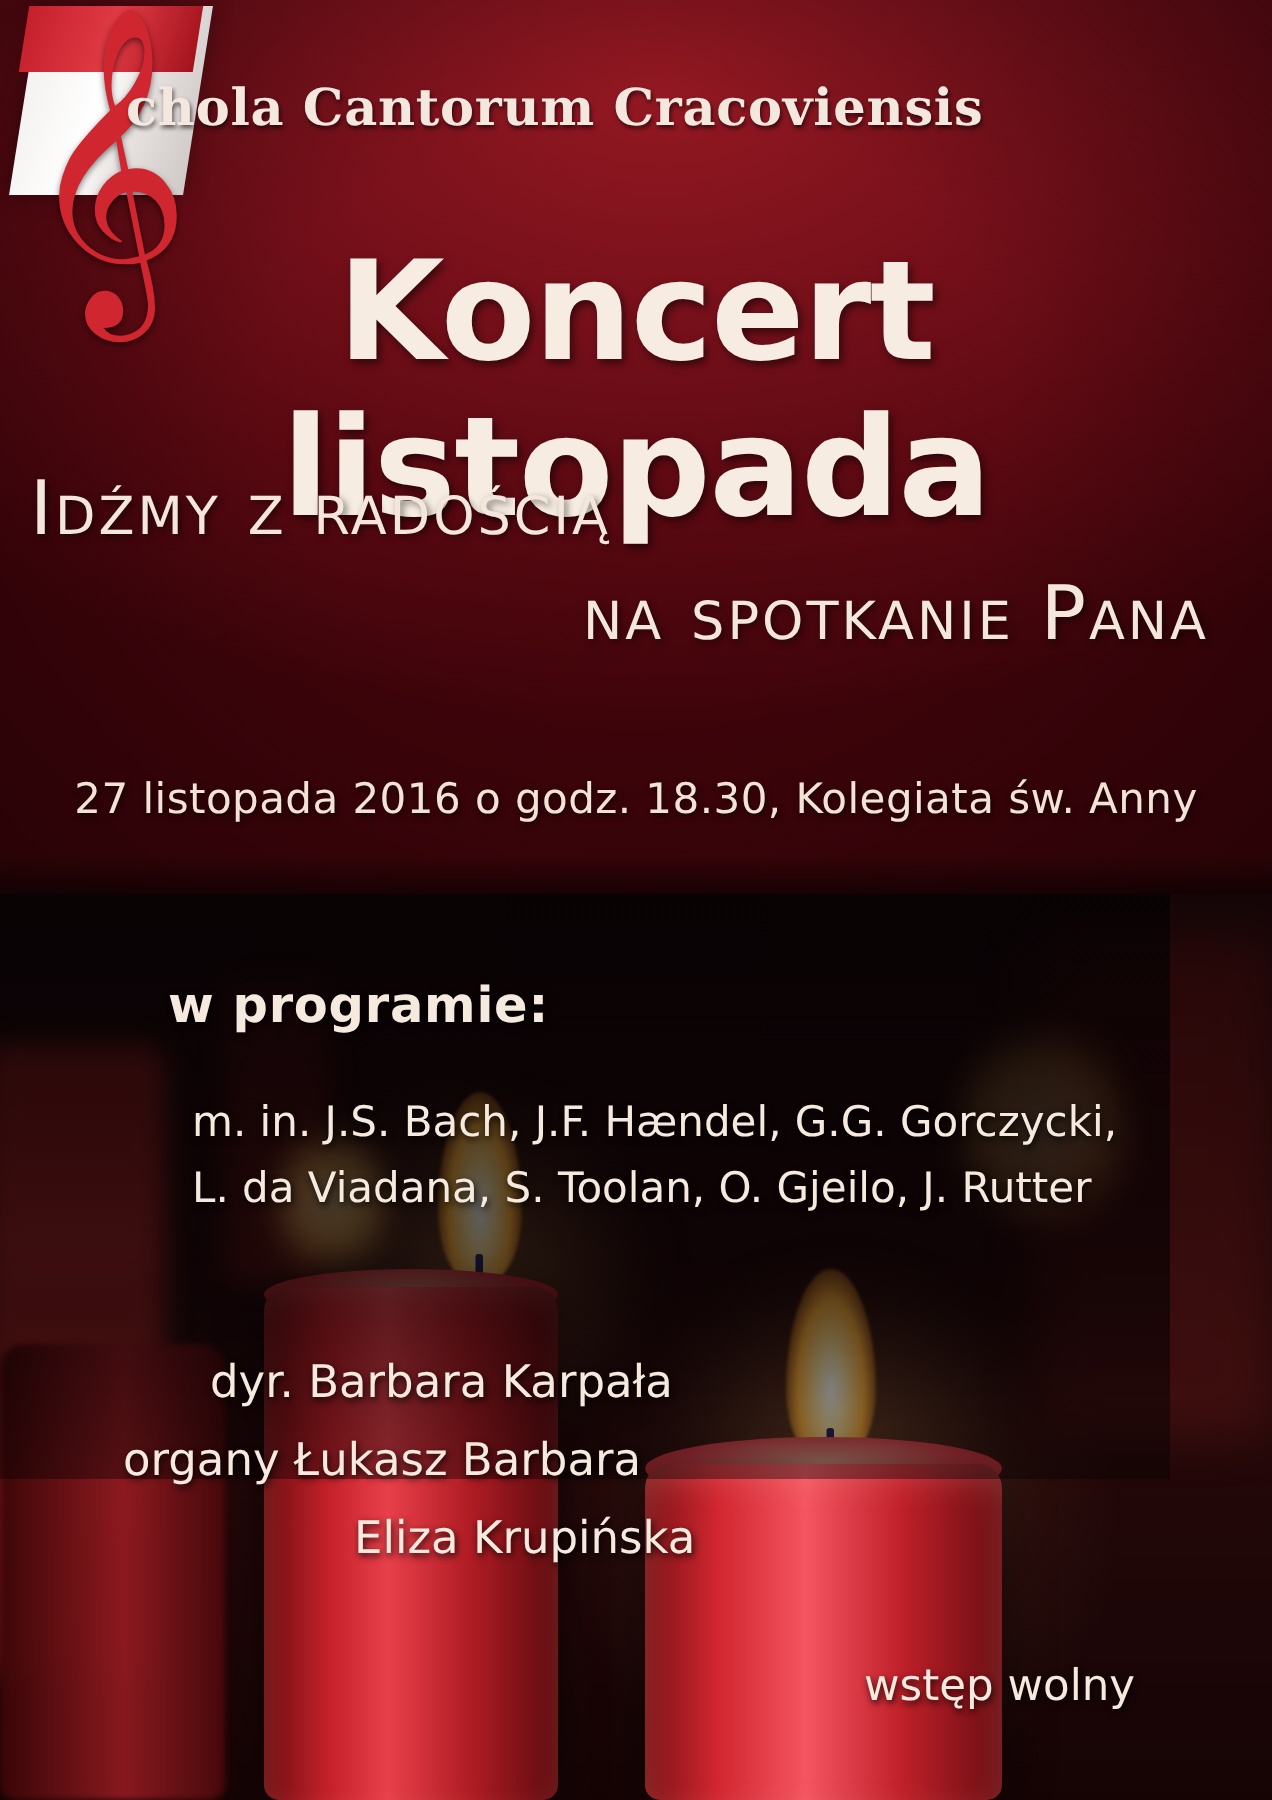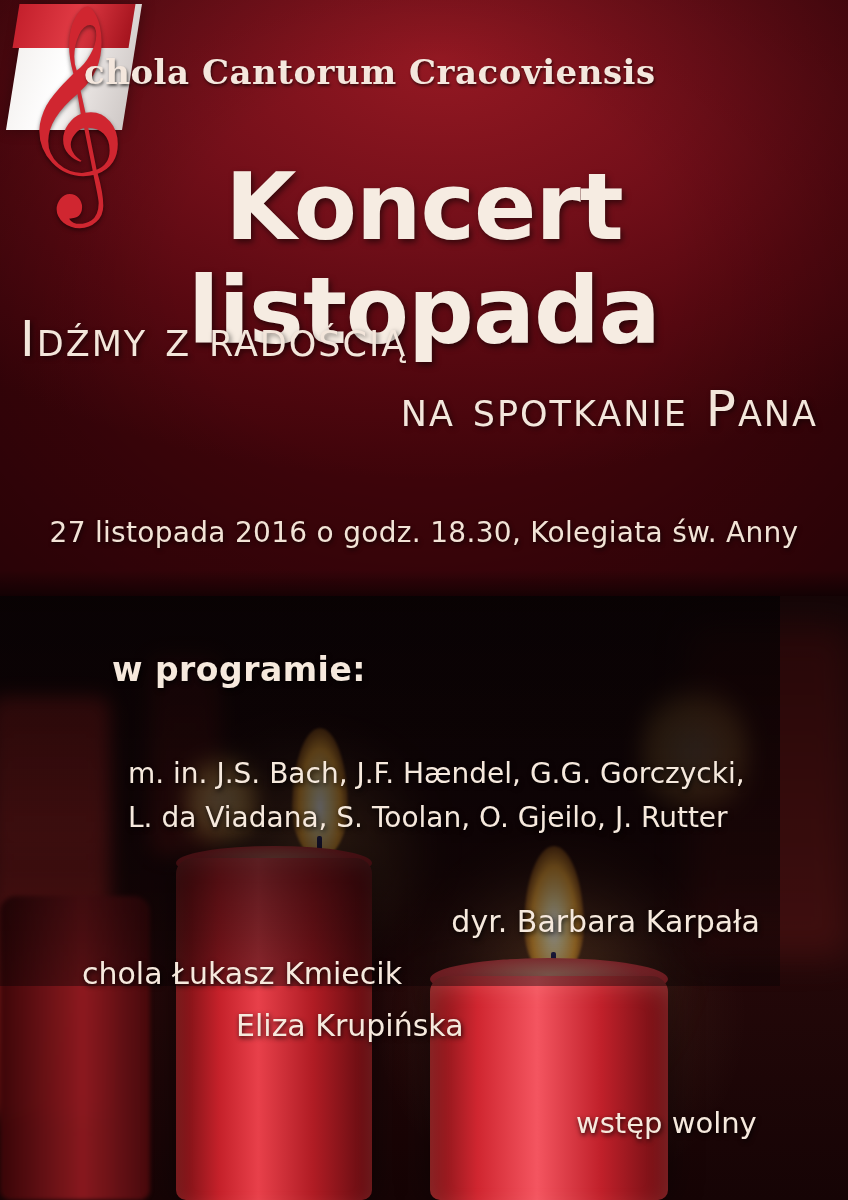--- a/index.html
+++ b/index.html
@@ -142,21 +142,21 @@
     text-shadow: 2px 2px 5px rgba(0,0,0,0.5);
   }
   .subtitle .l1 {
     display: block;
     text-align: left;
     padding-left: 20px;
   }
   .subtitle .l2 {
     display: block;
     text-align: right;
-    padding-right: 30px;
+    padding-right: 42px;
     margin-top: 8px;
   }
   .datetime {
     position: absolute;
     top: 516px;
     left: 0;
     width: 848px;
     text-align: center;
     font-family: "DejaVu Sans", sans-serif;
     font-size: 28px;
@@ -287,29 +287,28 @@
     left: 112px; top: 54px;
     font-size: 33px;
     font-weight: bold;
     letter-spacing: 0.5px;
   }
   .composers {
     left: 128px; top: 130px;
     width: 650px;
     font-size: 28px;
     line-height: 44px;
-    margin-top: 26px;
   }
   .credits {
     left: 40px; top: 300px;
     width: 720px;
     font-size: 30px;
     line-height: 52px;
   }
-  .credits .c1 { display: block; padding-left: 100px; text-align: right; }
+  .credits .c1 { display: block; padding-left: 100px; }
   .credits .c2 { display: block; padding-left: 42px; }
   .credits .c3 { display: block; padding-left: 0px; }
   .credits .c4 { display: block; padding-left: 196px; }
   .free {
     left: 576px; top: 510px;
     font-size: 29px;
   }
 </style>
 </head>
 <body>
@@ -363,20 +362,20 @@
 
     <div class="prog prog-head">w programie:</div>
 
     <div class="prog composers">
       <span>m. in. J.S. Bach, J.F. Hændel, G.G. Gorczycki,</span><br>
       <span>L. da Viadana, S. Toolan, O. Gjeilo, J. Rutter</span>
     </div>
 
     <div class="prog credits">
       <span class="c1">dyr. Barbara Karpała</span>
-      <span class="c2">chola Łukasz Kmiecik</span>
+      <span class="c2">organy Łukasz Barbara</span>
       <span class="c4">Eliza Krupińska</span>
     </div>
 
     <div class="prog free">wstęp wolny</div>
   </div>
 
 </div>
 
 </body></html>

